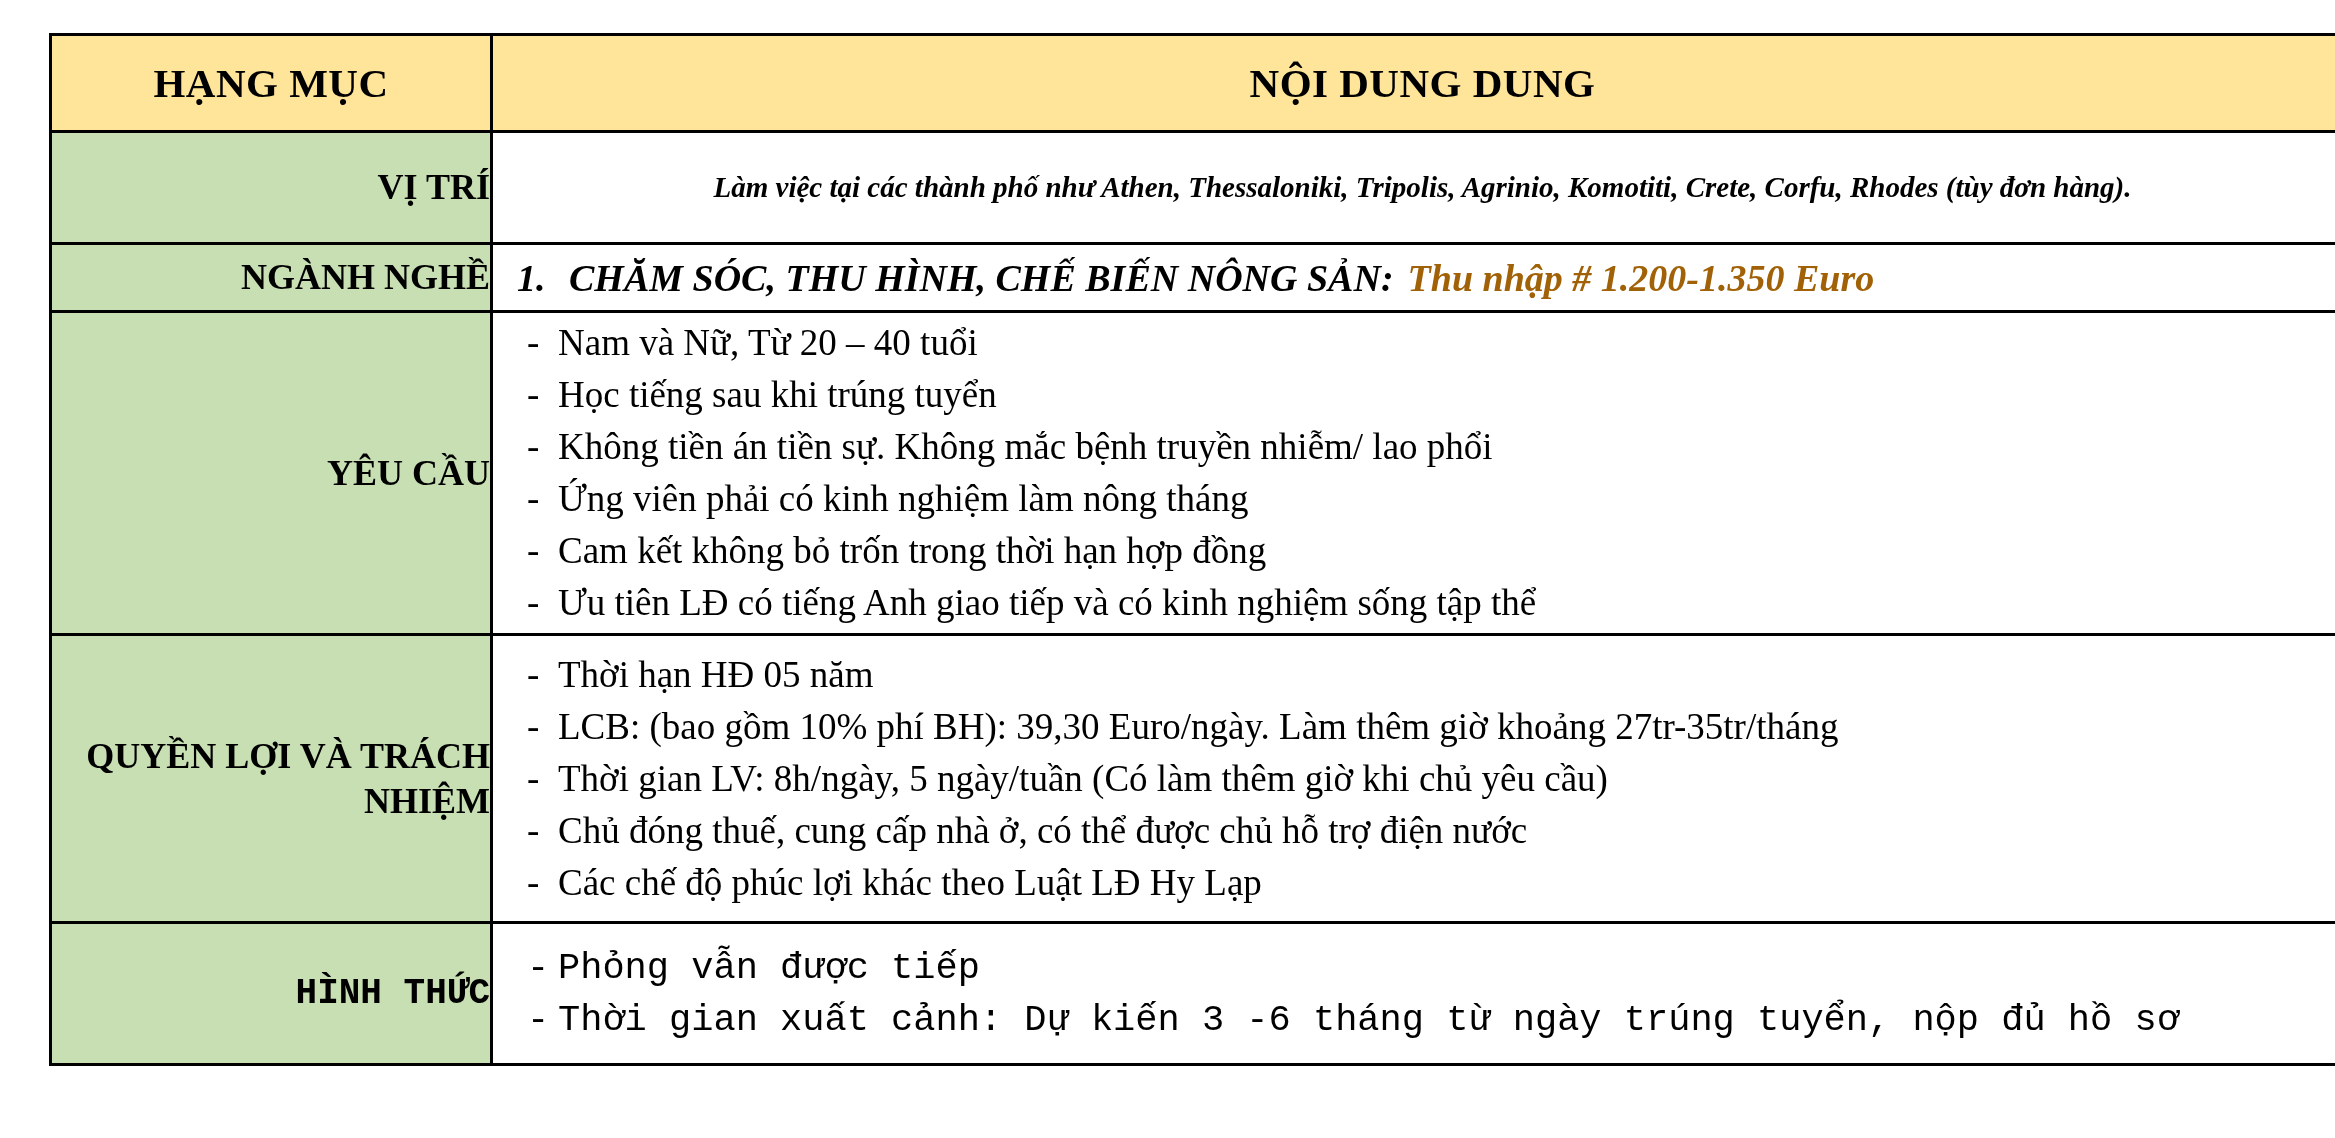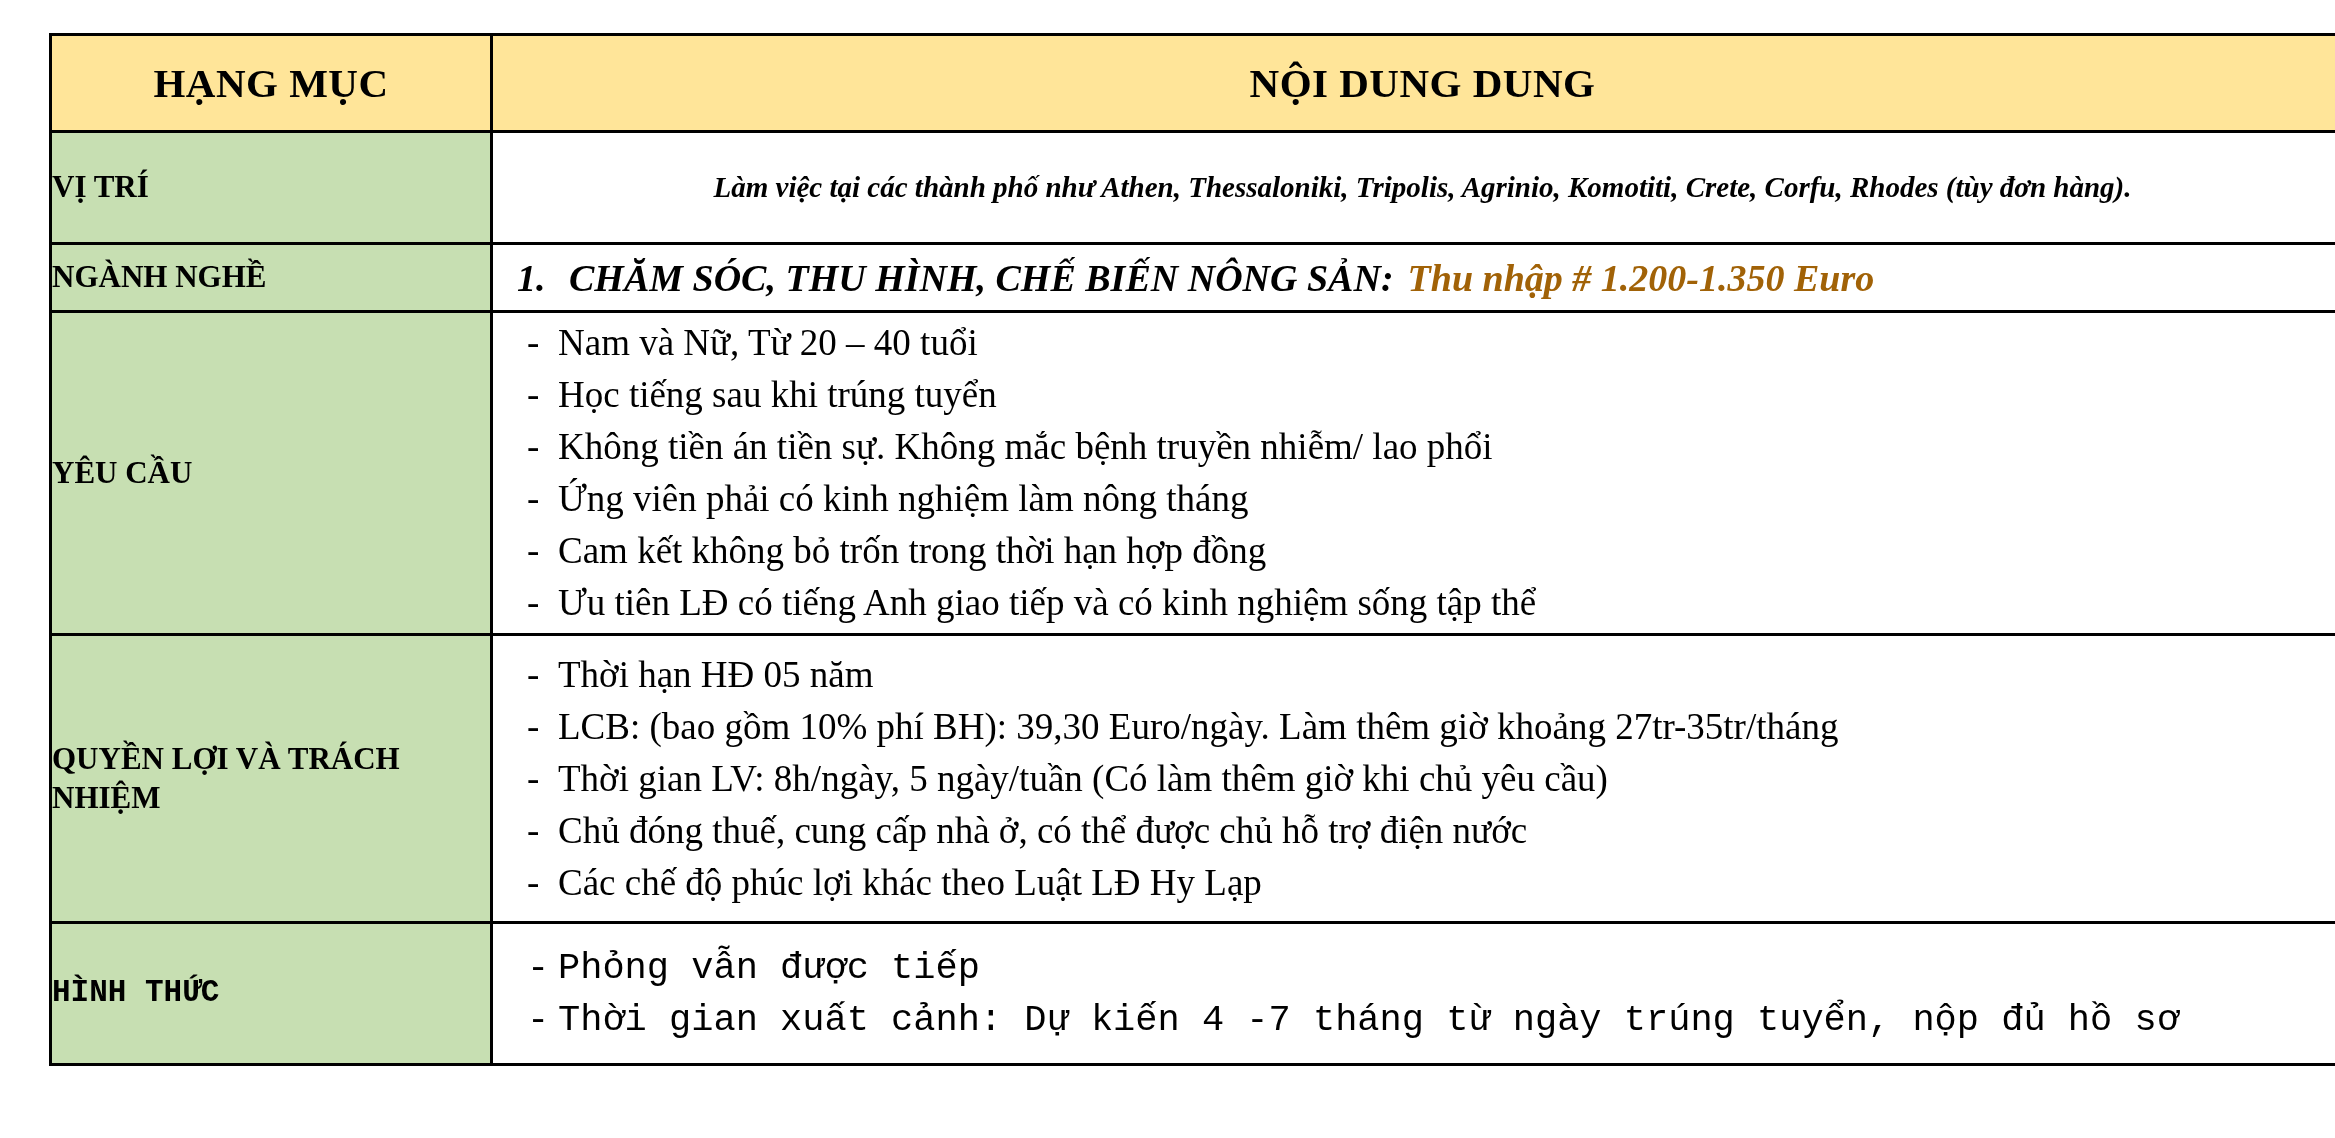--- a/index.html
+++ b/index.html
@@ -37,22 +37,22 @@
     background:#FFE599;
     font-weight:bold;
     font-size:41px;
     text-align:center;
     letter-spacing:0.5px;
   }
   
   .label-cell{
     background:#C7DFB2;
     font-weight:bold;
-    font-size:31px;
-    text-align:left;
+    font-size:36px;
+    text-align:right;
     line-height:1.25;
     padding:0 32px;
   }
   
   .content-cell{
     background:#ffffff;
     font-size:37px;
   }
   .vitri-text{
     font-weight:bold;
@@ -191,20 +191,20 @@
         <td class="content-cell">
           <div class="bullets">
 
               <div class="bullet">
                 <span class="dash">-</span>
                 <span class="bullet-text">Phỏng vẫn được tiếp</span>
               </div>
 
               <div class="bullet">
                 <span class="dash">-</span>
-                <span class="bullet-text">Thời gian xuất cảnh: Dự kiến 4 -7 tháng từ ngày trúng tuyển, nộp đủ hồ sơ</span>
+                <span class="bullet-text">Thời gian xuất cảnh: Dự kiến 3 -6 tháng từ ngày trúng tuyển, nộp đủ hồ sơ</span>
               </div>
             </div>
         </td>
       </tr>
     </tbody>
   </table>
 </div>
 
 </body></html>

